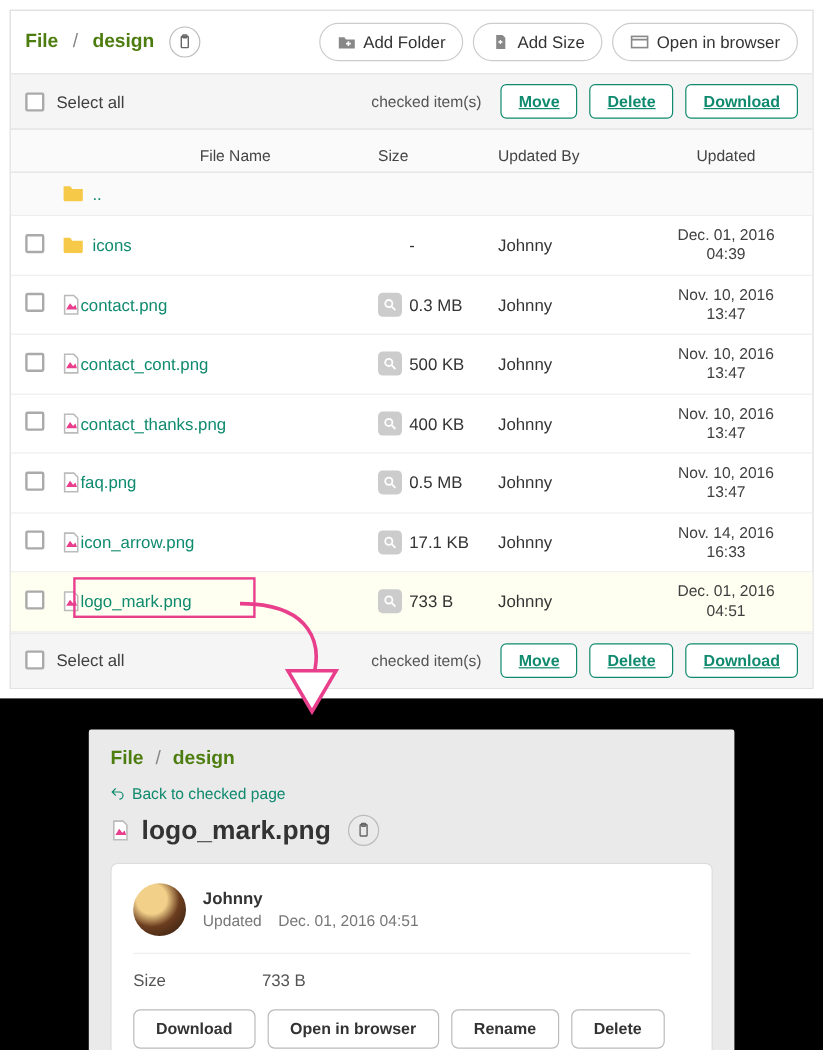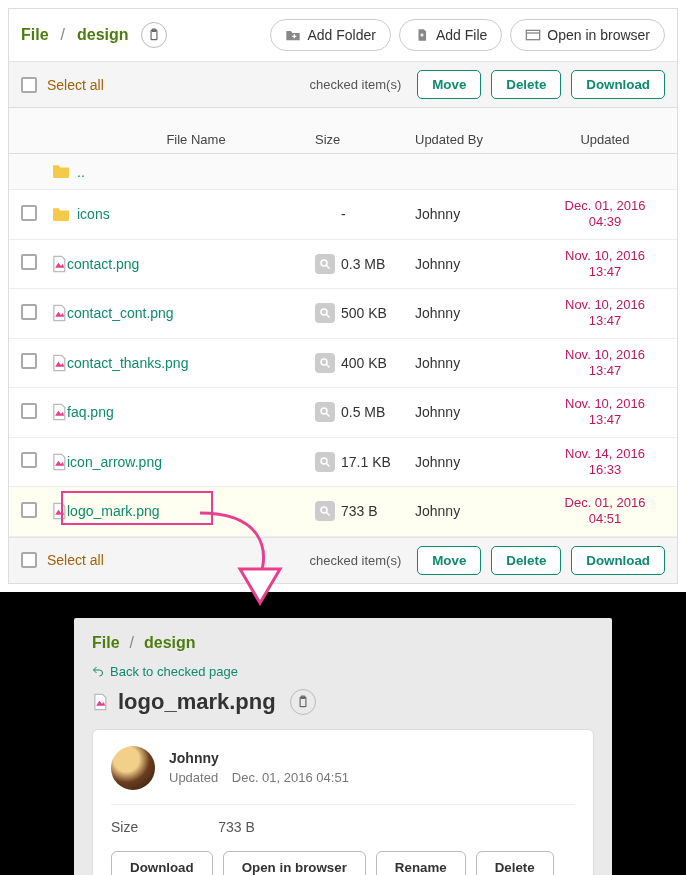--- a/index.html
+++ b/index.html
@@ -8,38 +8,38 @@
   .header-row { display: flex; align-items: center; padding: 10px 12px; gap: 8px; }
   .crumb { font-weight: 700; font-size: 16px; color: #4d7c0f; }
   .crumb-sep { color: #888; padding: 0 4px; font-size: 16px; }
   .clip-icon { width: 26px; height: 26px; border: 1px solid #bbb; border-radius: 50%; display: flex; align-items: center; justify-content: center; margin-left: 4px; }
   .clip-icon svg { width: 14px; height: 14px; }
   .spacer { flex: 1; }
   .pill-btn { display: inline-flex; align-items: center; gap: 6px; border: 1px solid #ccc; background: #fff; border-radius: 999px; padding: 7px 14px; font-size: 14px; color: #333; cursor: pointer; }
   .pill-btn svg { width: 16px; height: 14px; }
   .bar { display: flex; align-items: center; padding: 8px 12px; border-top: 1px solid #e4e4e4; background: #f5f5f5; gap: 10px; }
   .chk { width: 16px; height: 16px; border: 2px solid #aaa; border-radius: 2px; display: inline-block; cursor: pointer; background: #fff; }
-  .chk-lbl { color: #a16207; }
+  .chk-lbl { color: #404040; }
   .bar .spacer { flex: 1; }
   .chk-items { color: #555; font-size: 13px; margin-right: 6px; }
-  .act-btn { border: 1px solid #0f8a6e; color: #0f8a6e; background: #fff; border-radius: 5px; padding: 6px 14px; font-weight: 600; cursor: pointer; }
-  .thead { display: flex; background: #fff; border-top: 1px solid #ddd; border-bottom: 1px solid #ddd; padding: 24px 12px 6px; color: #444; font-size: 13px; background: #fafafa; }
+  .act-btn { border: 1px solid #0f8a6e; color: #0f8a6e; background: #fff; border-radius: 5px; padding: 6px 14px; font-weight: 600; cursor: pointer; text-decoration: underline; }
+  .thead { display: flex; background: #fff; border-top: 1px solid #ddd; border-bottom: 1px solid #ddd; padding: 14px 12px 6px; color: #444; font-size: 13px; background: #fafafa; }
   .thead > div { }
   .col-chk { width: 30px; }
   .col-icon { width: 26px; }
   .col-name { flex: 1; text-align: center; }
   .col-size { width: 100px; text-align: left; }
   .col-upd { width: 130px; text-align: left; }
   .col-date { width: 120px; text-align: center; }
   .row { display: flex; align-items: center; padding: 8px 12px; border-bottom: 1px solid #eee; }
   .row.up { background: #fafafa; }
   .row.hl { background: #fefff0; }
   .row .col-name { text-align: left; color: #0f8a6e; }
   .row .col-size { display: flex; align-items: center; gap: 6px; }
-  .row .col-date { font-size: 13px; color: #be185d; line-height: 1.25; }
+  .row .col-date { font-size: 13px; color: #404040; line-height: 1.25; }
   .row .col-upd { color: #333; }
   .file-ico { display: inline-block; width: 16px; height: 18px; position: relative; }
   .file-ico svg { width: 16px; height: 18px; }
   .folder-ico svg { width: 20px; height: 16px; }
   .mag { width: 20px; height: 20px; background: #ccc; border-radius: 4px; display: inline-flex; align-items: center; justify-content: center; }
   .mag svg { width: 12px; height: 12px; stroke: #fff; }
   .hl-border { position: relative; }
   .hl-border::after { content: ""; position: absolute; border: 2px solid #e83e8c; left: 52px; top: 4px; height: 30px; width: 148px; pointer-events: none; }
   .black-wrap { background: #000; padding: 26px 74px 22px; }
   .detail { background: #eaeaea; border-radius: 2px; padding: 16px 18px 20px; }
@@ -82,21 +82,21 @@
           <path fill="#888" d="M2 4h7l2 3h11v11H2z"></path>
           <path stroke="#fff" stroke-width="2" d="M14 9v6M11 12h6"></path>
         </svg>
       <span>Add Folder</span>
     </button>
     <button class="pill-btn">
       <svg viewBox="0 0 24 24">
           <path fill="#888" d="M6 2h9l4 4v16H6z"></path>
           <path stroke="#fff" stroke-width="2" d="M12 9v6M9 12h6"></path>
         </svg>
-      <span>Add File</span>
+      <span>Add Size</span>
     </button>
     <button class="pill-btn">
       <svg viewBox="0 0 24 20">
           <rect x="2" y="3" width="20" height="14" fill="none" stroke="#888" stroke-width="2"></rect>
           <line x1="2" y1="7" x2="22" y2="7" stroke="#888" stroke-width="2"></line>
         </svg>
       <span>Open in browser</span>
     </button>
   </div>
 

